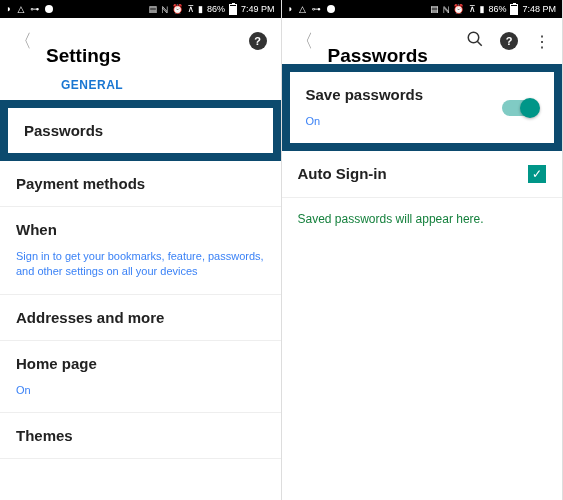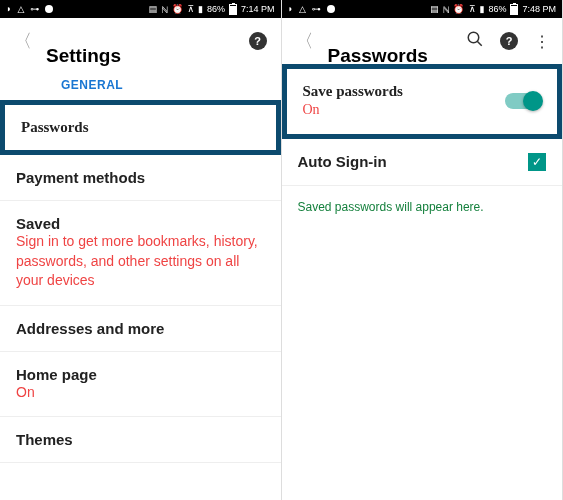--- a/index.html
+++ b/index.html
@@ -12,22 +12,22 @@
 .header{height:46px;display:flex;align-items:center;padding:0 14px;}
 .back-icon{color:#999;font-size:18px;margin-right:14px;cursor:pointer;}
 .header-title{font-size:19px;font-weight:bold;flex:1;margin-top:30px;}
 .header-icons{display:flex;gap:16px;align-items:center;}
 .help-circle{width:18px;height:18px;border-radius:50%;background:#333;color:#fff;display:flex;align-items:center;justify-content:center;font-size:11px;font-weight:bold;font-family:Arial;}
 .search-ic{font-size:16px;color:#333;}
 .more-ic{font-size:16px;color:#333;letter-spacing:-2px;}
 .section-hdr{color:#1976d2;font-size:12px;font-weight:bold;padding:14px 16px 8px;letter-spacing:0.5px;margin-left:45px;}
 .list-item{padding:14px 16px;border-bottom:1px solid #eee;}
 .item-title{font-size:15px;color:#222;font-weight:bold;}
-.item-sub{font-size:14px;color:#ef4444;margin-top:0;line-height:1.4;}
-.highlighted{border:5px solid #0c4a6e;font-family:Liberation Serif, serif;}
+.item-sub{font-size:11px;color:#3b82f6;margin-top:11px;line-height:1.4;}
+.highlighted{border:8px solid #0c4a6e;}
 .toggle-row{display:flex;align-items:center;justify-content:space-between;}
 .toggle{width:36px;height:16px;background:#80cbc4;border-radius:8px;position:relative;}
 .toggle-knob{width:20px;height:20px;background:#009688;border-radius:50%;position:absolute;right:-2px;top:-2px;box-shadow:0 1px 3px rgba(0,0,0,0.3);}
 .checkbox{width:18px;height:18px;background:#009688;display:flex;align-items:center;justify-content:center;color:#fff;font-size:12px;margin-left:10px;}
 .desc-row{display:flex;align-items:flex-start;}
 .desc-text{flex:1;}
 .info-text{padding:14px 16px;font-size:12px;color:#15803d;}
 .crescent{width:8px;height:8px;background:#fff;border-radius:50%;display:inline-block;}
 .battery{display:inline-block;width:8px;height:11px;border:1px solid #fff;position:relative;}
 .battery::before{content:'';position:absolute;top:-2px;left:2px;width:3px;height:1px;background:#fff;}
@@ -49,40 +49,40 @@
       <div class="status-right">
         <span>▤</span>
         <span>ℕ</span>
         <span>⏰</span>
         <span>⊼</span>
         <span>▮</span>
         <span>86%</span>
         <span class="battery">
             <span class="battery-fill"></span>
           </span>
-        <span>7:14 PM</span>
+        <span>7:49 PM</span>
       </div>
     </div>
     <div class="header">
       <span class="back-icon">〈</span>
       <span class="header-title">Settings</span>
       <div class="header-icons">
         <span class="help-circle">?</span>
       </div>
     </div>
     <div class="section-hdr">GENERAL</div>
     <div class="list-item highlighted">
       <div class="item-title">Passwords</div>
     </div>
     <div class="list-item">
       <div class="item-title">Payment methods</div>
     </div>
     <div class="list-item">
-      <div class="item-title">Saved</div>
-      <div class="item-sub">Sign in to get more bookmarks, history, passwords, and other settings on all your devices</div>
+      <div class="item-title">When</div>
+      <div class="item-sub">Sign in to get your bookmarks, feature, passwords, and other settings on all your devices</div>
     </div>
     <div class="list-item">
       <div class="item-title">Addresses and more</div>
     </div>
     <div class="list-item">
       <div class="item-title">Home page</div>
       <div class="item-sub">On</div>
     </div>
     <div class="list-item">
       <div class="item-title">Themes</div>

